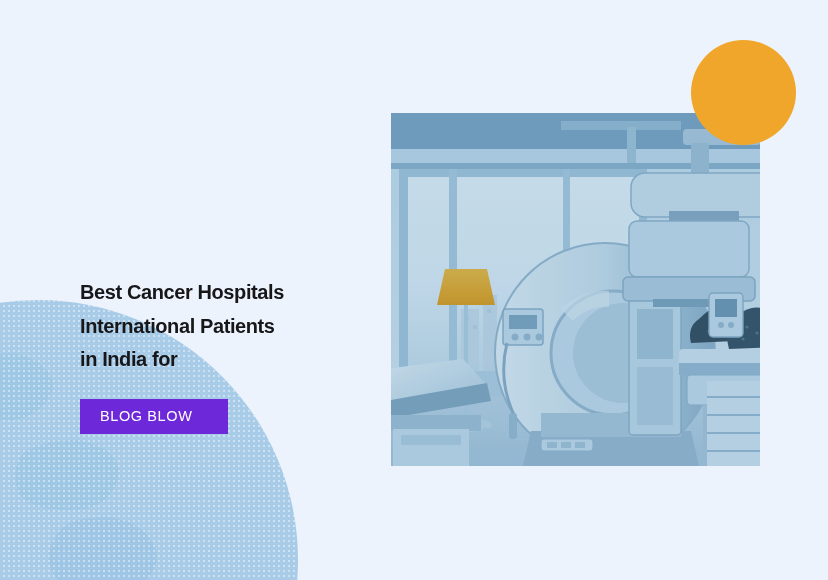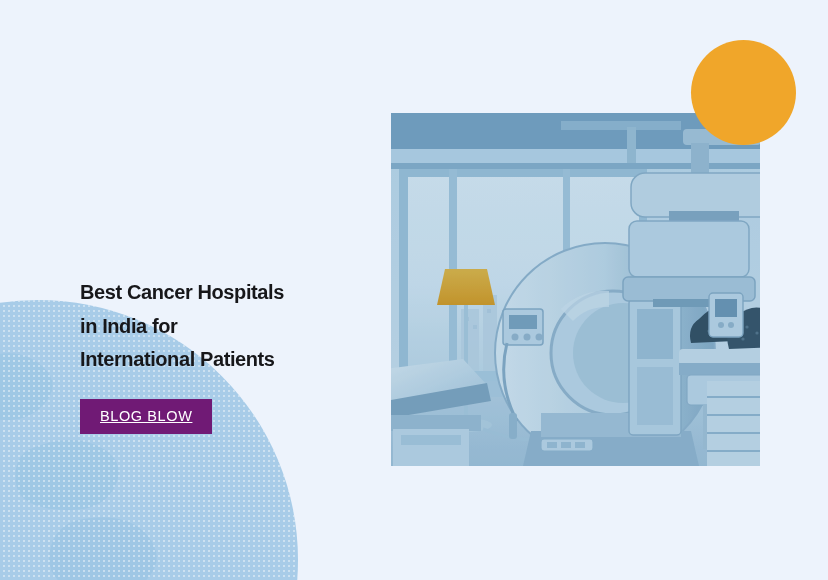--- a/index.html
+++ b/index.html
@@ -69,29 +69,28 @@
     line-height:33.5px;
     font-weight:bold;
     color:#17171a;
     letter-spacing:-0.4px;
   }
   .headline .ln { display:block; white-space:nowrap; }
 
   .cta-button {
     display:inline-block;
     margin-top:22px;
-    background:#701a75;
+    background:#6d28d9;
     color:#ffffff;
     font-size:14.5px;
     letter-spacing:.6px;
-    padding:9px 20px 10px 20px;
+    padding:9px 36px 10px 20px;
     border:none;
     font-family:"Liberation Sans", sans-serif;
     cursor:pointer;
-    text-decoration:underline;
   }
 </style>
 </head>
 <body>
 
 <div id="banner">
 
   <div class="world-circle">
     <svg class="world-blobs" viewBox="0 0 520 520" preserveAspectRatio="none">
       <g fill="#8fbfe0">
@@ -278,19 +277,19 @@
         <rect x="0" y="0" width="369" height="353" fill="#9fd0e8" opacity=".12"></rect>
       </g>
     </svg>
   </div>
 
   <div class="accent-circle"></div>
 
   <div class="text-block">
     <h1 class="headline">
       <span class="ln">Best Cancer Hospitals</span>
+      <span class="ln">International Patients</span>
       <span class="ln">in India for</span>
-      <span class="ln">International Patients</span>
     </h1>
     <button class="cta-button">BLOG BLOW</button>
   </div>
 
 </div>
 
 </body></html>

